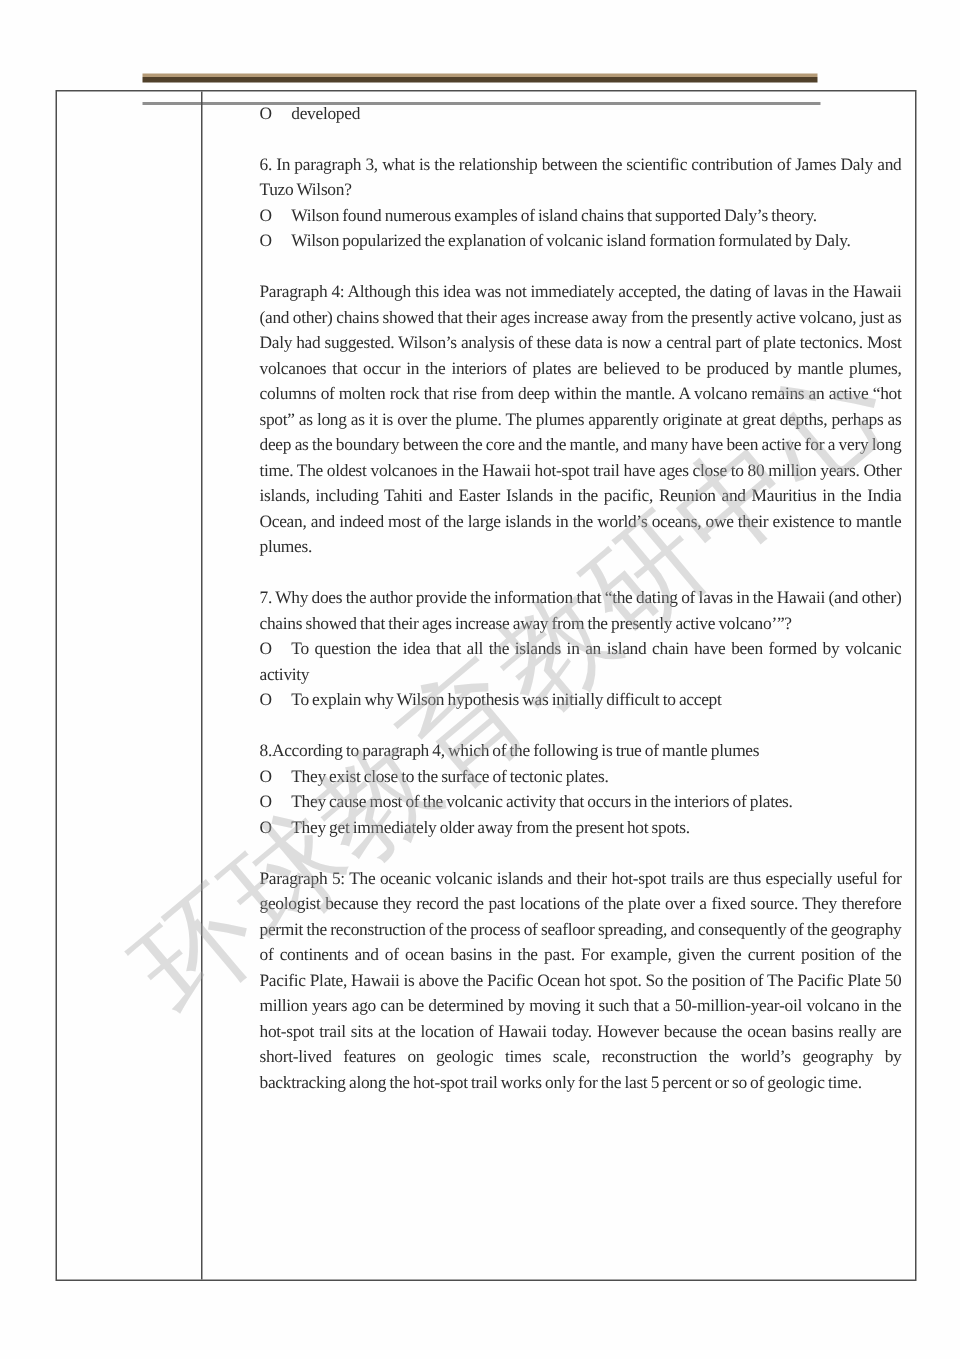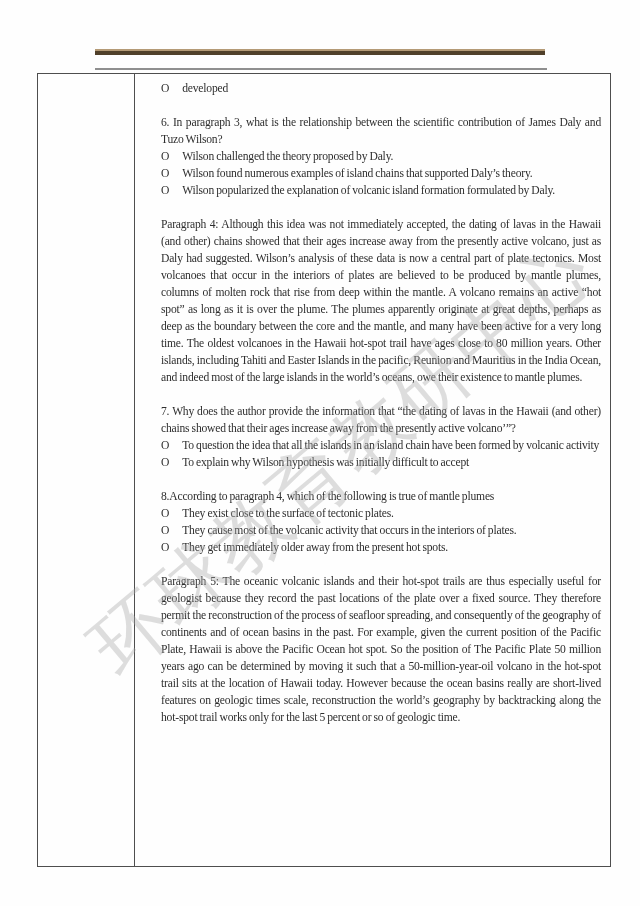--- a/index.html
+++ b/index.html
@@ -20,23 +20,23 @@
   .rule-brown{
     position:absolute;left:95px;top:49px;width:450px;height:6px;
     background:linear-gradient(to bottom, var(--rule-brown-light) 0 38%, var(--rule-brown-dark) 38% 100%);
   }
   .rule-gray{
     position:absolute;left:95px;top:68px;width:452px;height:2px;
     background:var(--rule-gray);
   }
 
   .doc-table{
-    position:absolute;left:37px;top:73px;width:572px;height:792px;
+    position:absolute;left:37px;top:60px;width:572px;height:792px;
     border:1px solid var(--table-border);
-    display:flex;background:transparent;
+    display:flex;background:transparent;gap:12px;
   }
   .col-left{
     width:96px;flex:0 0 96px;border-right:1px solid var(--table-border);
   }
   .col-main{
     flex:1;padding:6px 9px 0 26px;overflow:hidden;
   }
 
   .col-main p{
     margin:0;text-align:justify;
@@ -62,21 +62,20 @@
   <div class="rule-brown"></div>
   <div class="rule-gray"></div>
 
   <div class="doc-table">
     <div class="col-left"></div>
     <div class="col-main">
       <div id="content">
           <p class="option"><span class="radio">O</span><span>developed</span></p>
           <div class="spacer"></div>
           <p class="question">6. In paragraph 3, what is the relationship between the scientific contribution of James Daly and Tuzo Wilson?</p>
-          <p class="option"><span class="radio">O</span><span>Wilson challenged the theory proposed by Daly.</span></p>
           <p class="option"><span class="radio">O</span><span>Wilson found numerous examples of island chains that supported Daly’s theory.</span></p>
           <p class="option"><span class="radio">O</span><span>Wilson popularized the explanation of volcanic island formation formulated by Daly.</span></p>
           <div class="spacer"></div>
           <p class="paragraph">Paragraph 4: Although this idea was not immediately accepted, the dating of lavas in the Hawaii (and other) chains showed that their ages increase away from the presently active volcano, just as Daly had suggested. Wilson’s analysis of these data is now a central part of plate tectonics. Most volcanoes that occur in the interiors of plates are believed to be produced by mantle plumes, columns of molten rock that rise from deep within the mantle. A volcano remains an active “hot spot” as long as it is over the plume. The plumes apparently originate at great depths, perhaps as deep as the boundary between the core and the mantle, and many have been active for a very long time. The oldest volcanoes in the Hawaii hot-spot trail have ages close to 80 million years. Other islands, including Tahiti and Easter Islands in the pacific, Reunion and Mauritius in the India Ocean, and indeed most of the large islands in the world’s oceans, owe their existence to mantle plumes.</p>
           <div class="spacer"></div>
           <p class="question">7. Why does the author provide the information that “the dating of lavas in the Hawaii (and other) chains showed that their ages increase away from the presently active volcano’”?</p>
           <p class="option"><span class="radio">O</span><span>To question the idea that all the islands in an island chain have been formed by volcanic activity</span></p>
           <p class="option"><span class="radio">O</span><span>To explain why Wilson hypothesis was initially difficult to accept</span></p>
           <div class="spacer"></div>
           <p class="question">8.According to paragraph 4, which of the following is true of mantle plumes</p>

